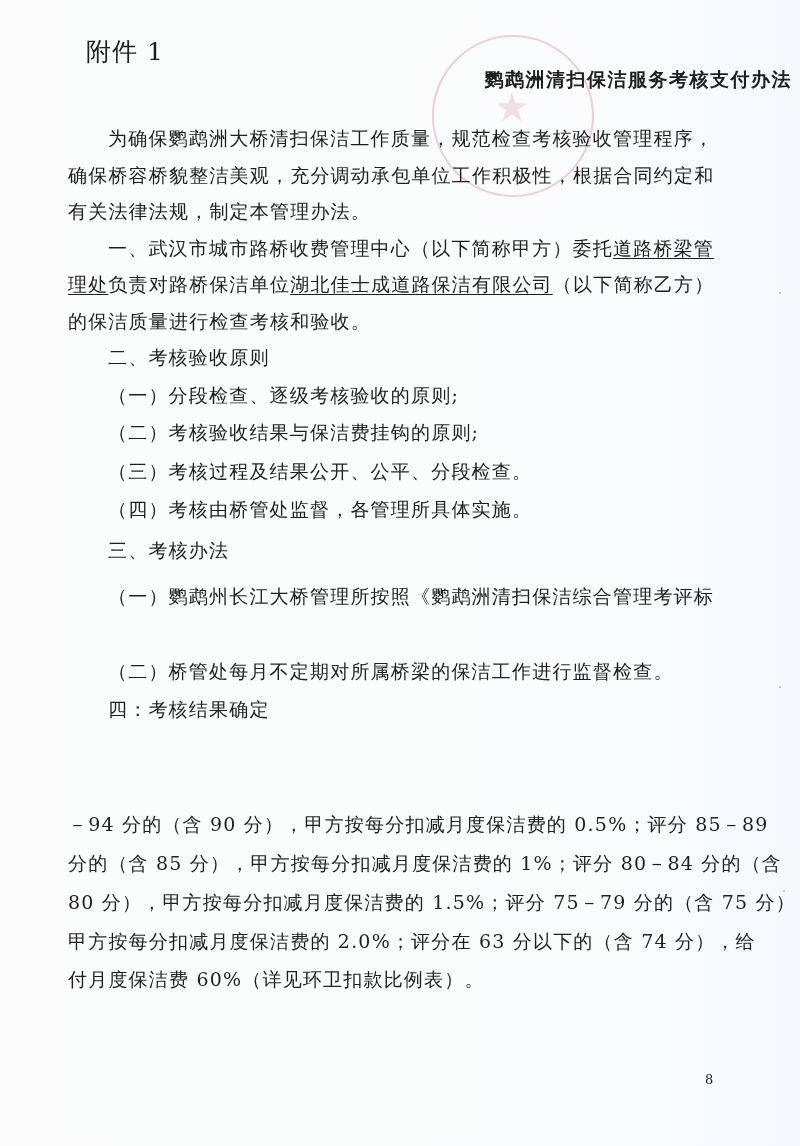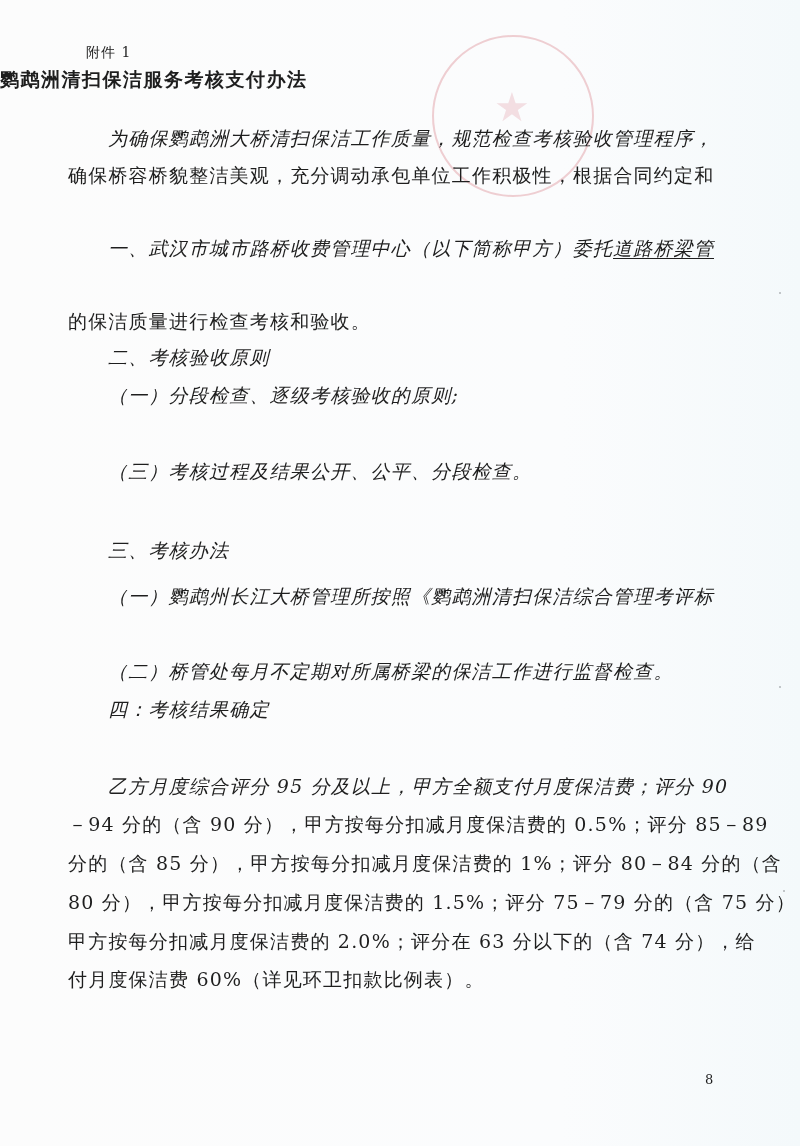--- a/index.html
+++ b/index.html
@@ -20,60 +20,65 @@
       box-sizing: border-box;
     }
     .stamp .star {
       position: absolute; left: 60px; top: 50px; font-size: 40px;
       color: rgba(214,120,130,0.22); line-height: 1;
     }
     .line {
       position: absolute; left: 68px; white-space: nowrap;
       font-size: 19px; letter-spacing: 1.2px; line-height: 24px;
     }
-    .indent { left: 108px; font-style: italic; }
-    .attach { left: 86px; top: 40px; font-size: 14px; letter-spacing: 1px; }
+    .indent { left: 108px; }
+    .attach { left: 86px; top: 40px; font-size: 25px; letter-spacing: 1px; }
     .title {
-      left: 0; width: 792px; text-align: left; top: 67px;
+      left: 0; width: 792px; text-align: right; top: 67px;
       font-size: 19px; font-weight: bold; letter-spacing: 1.5px;
     }
     .u { text-decoration: underline; text-underline-offset: 3px; }
     .pagenum { position: absolute; left: 705px; top: 1072px; font-size: 13px; }
     .speck { position: absolute; width: 2px; height: 2px; background: #b0b4b8; border-radius: 1px; }
   </style>
 </head>
 <body>
 
 <div class="page">
 
   <div class="stamp">
     <span class="star">★</span>
   </div>
 
   <div class="line attach">附件 1</div>
   <div class="line title">鹦鹉洲清扫保洁服务考核支付办法</div>
 
   <div class="line indent" style="top:126px">为确保鹦鹉洲大桥清扫保洁工作质量，规范检查考核验收管理程序，</div>
   <div class="line" style="top:163px">确保桥容桥貌整洁美观，充分调动承包单位工作积极性，根据合同约定和</div>
+  <div class="line" style="top:199px">有关法律法规，制定本管理办法。</div>
 
   <div class="line indent" style="top:236px">
     <span>一、武汉市城市路桥收费管理中心（以下简称甲方）委托</span><span class="u">道路桥梁管</span>
+  </div>
+  <div class="line" style="top:272px">
+    <span class="u">理处</span><span>负责对路桥保洁单位</span><span class="u">湖北佳士成道路保洁有限公司</span><span>（以下简称乙方）</span>
   </div>
   <div class="line indent" style="top:345px">二、考核验收原则</div>
 
   <div class="line" style="top:309px">的保洁质量进行检查考核和验收。</div>
   <div class="line indent" style="top:383px">（一）分段检查、逐级考核验收的原则;</div>
+  <div class="line indent" style="top:420px">（二）考核验收结果与保洁费挂钩的原则;</div>
   <div class="line indent" style="top:459px">（三）考核过程及结果公开、公平、分段检查。</div>
+  <div class="line indent" style="top:497px">（四）考核由桥管处监督，各管理所具体实施。</div>
 
   <div class="line indent" style="top:538px">三、考核办法</div>
   <div class="line indent" style="top:584px">（一）鹦鹉州长江大桥管理所按照《鹦鹉洲清扫保洁综合管理考评标</div>
   <div class="line indent" style="top:697px">四：考核结果确定</div>
 
   <div class="line indent" style="top:659px">（二）桥管处每月不定期对所属桥梁的保洁工作进行监督检查。</div>
-  <div class="line indent" style="top:774px">乙方月度综合评分 95 分及以上，甲方全额支付月度保洁费；评分 90</div>
   <div class="line" style="top:812px">－94 分的（含 90 分），甲方按每分扣减月度保洁费的 0.5%；评分 85－89</div>
   <div class="line" style="top:851px">分的（含 85 分），甲方按每分扣减月度保洁费的 1%；评分 80－84 分的（含</div>
   <div class="line" style="top:890px">80 分），甲方按每分扣减月度保洁费的 1.5%；评分 75－79 分的（含 75 分），</div>
   <div class="line" style="top:929px">甲方按每分扣减月度保洁费的 2.0%；评分在 63 分以下的（含 74 分），给</div>
   <div class="line" style="top:967px">付月度保洁费 60%（详见环卫扣款比例表）。</div>
 
   <div class="pagenum">8</div>
 
   <div class="speck" style="left:779px;top:292px"></div>
   <div class="speck" style="left:779px;top:686px"></div>

